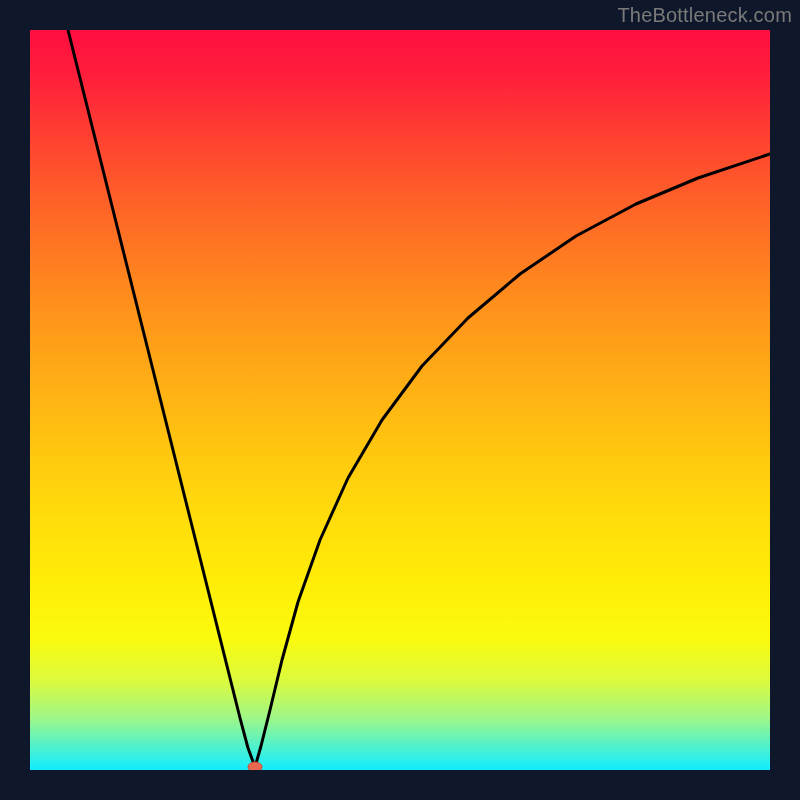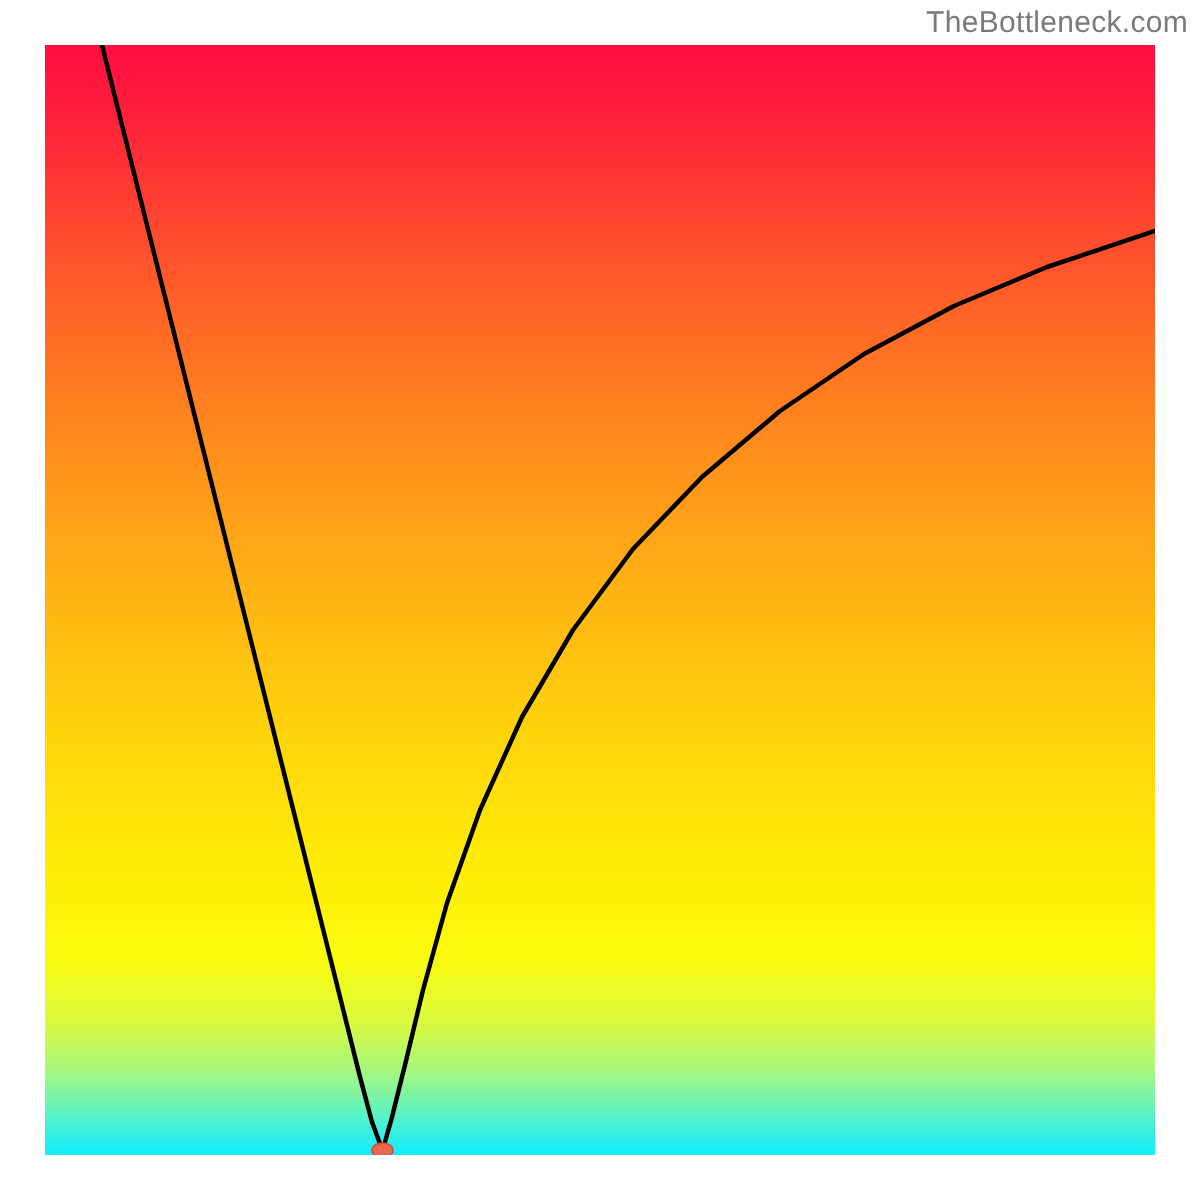--- a/index.html
+++ b/index.html
@@ -10,21 +10,21 @@
     background: #000000;
     overflow: hidden;
     font-family: Arial, Helvetica, sans-serif;
   }
   .frame {
     position: absolute;
     left: 0;
     top: 0;
     width: 800px;
     height: 800px;
-    background: #ffffff;
+    background: #0f172a;
   }
   .plot-area {
     position: absolute;
     left: 30px;
     top: 30px;
     width: 740px;
     height: 740px;
     overflow: hidden;
   }
   .gradient-bg {

